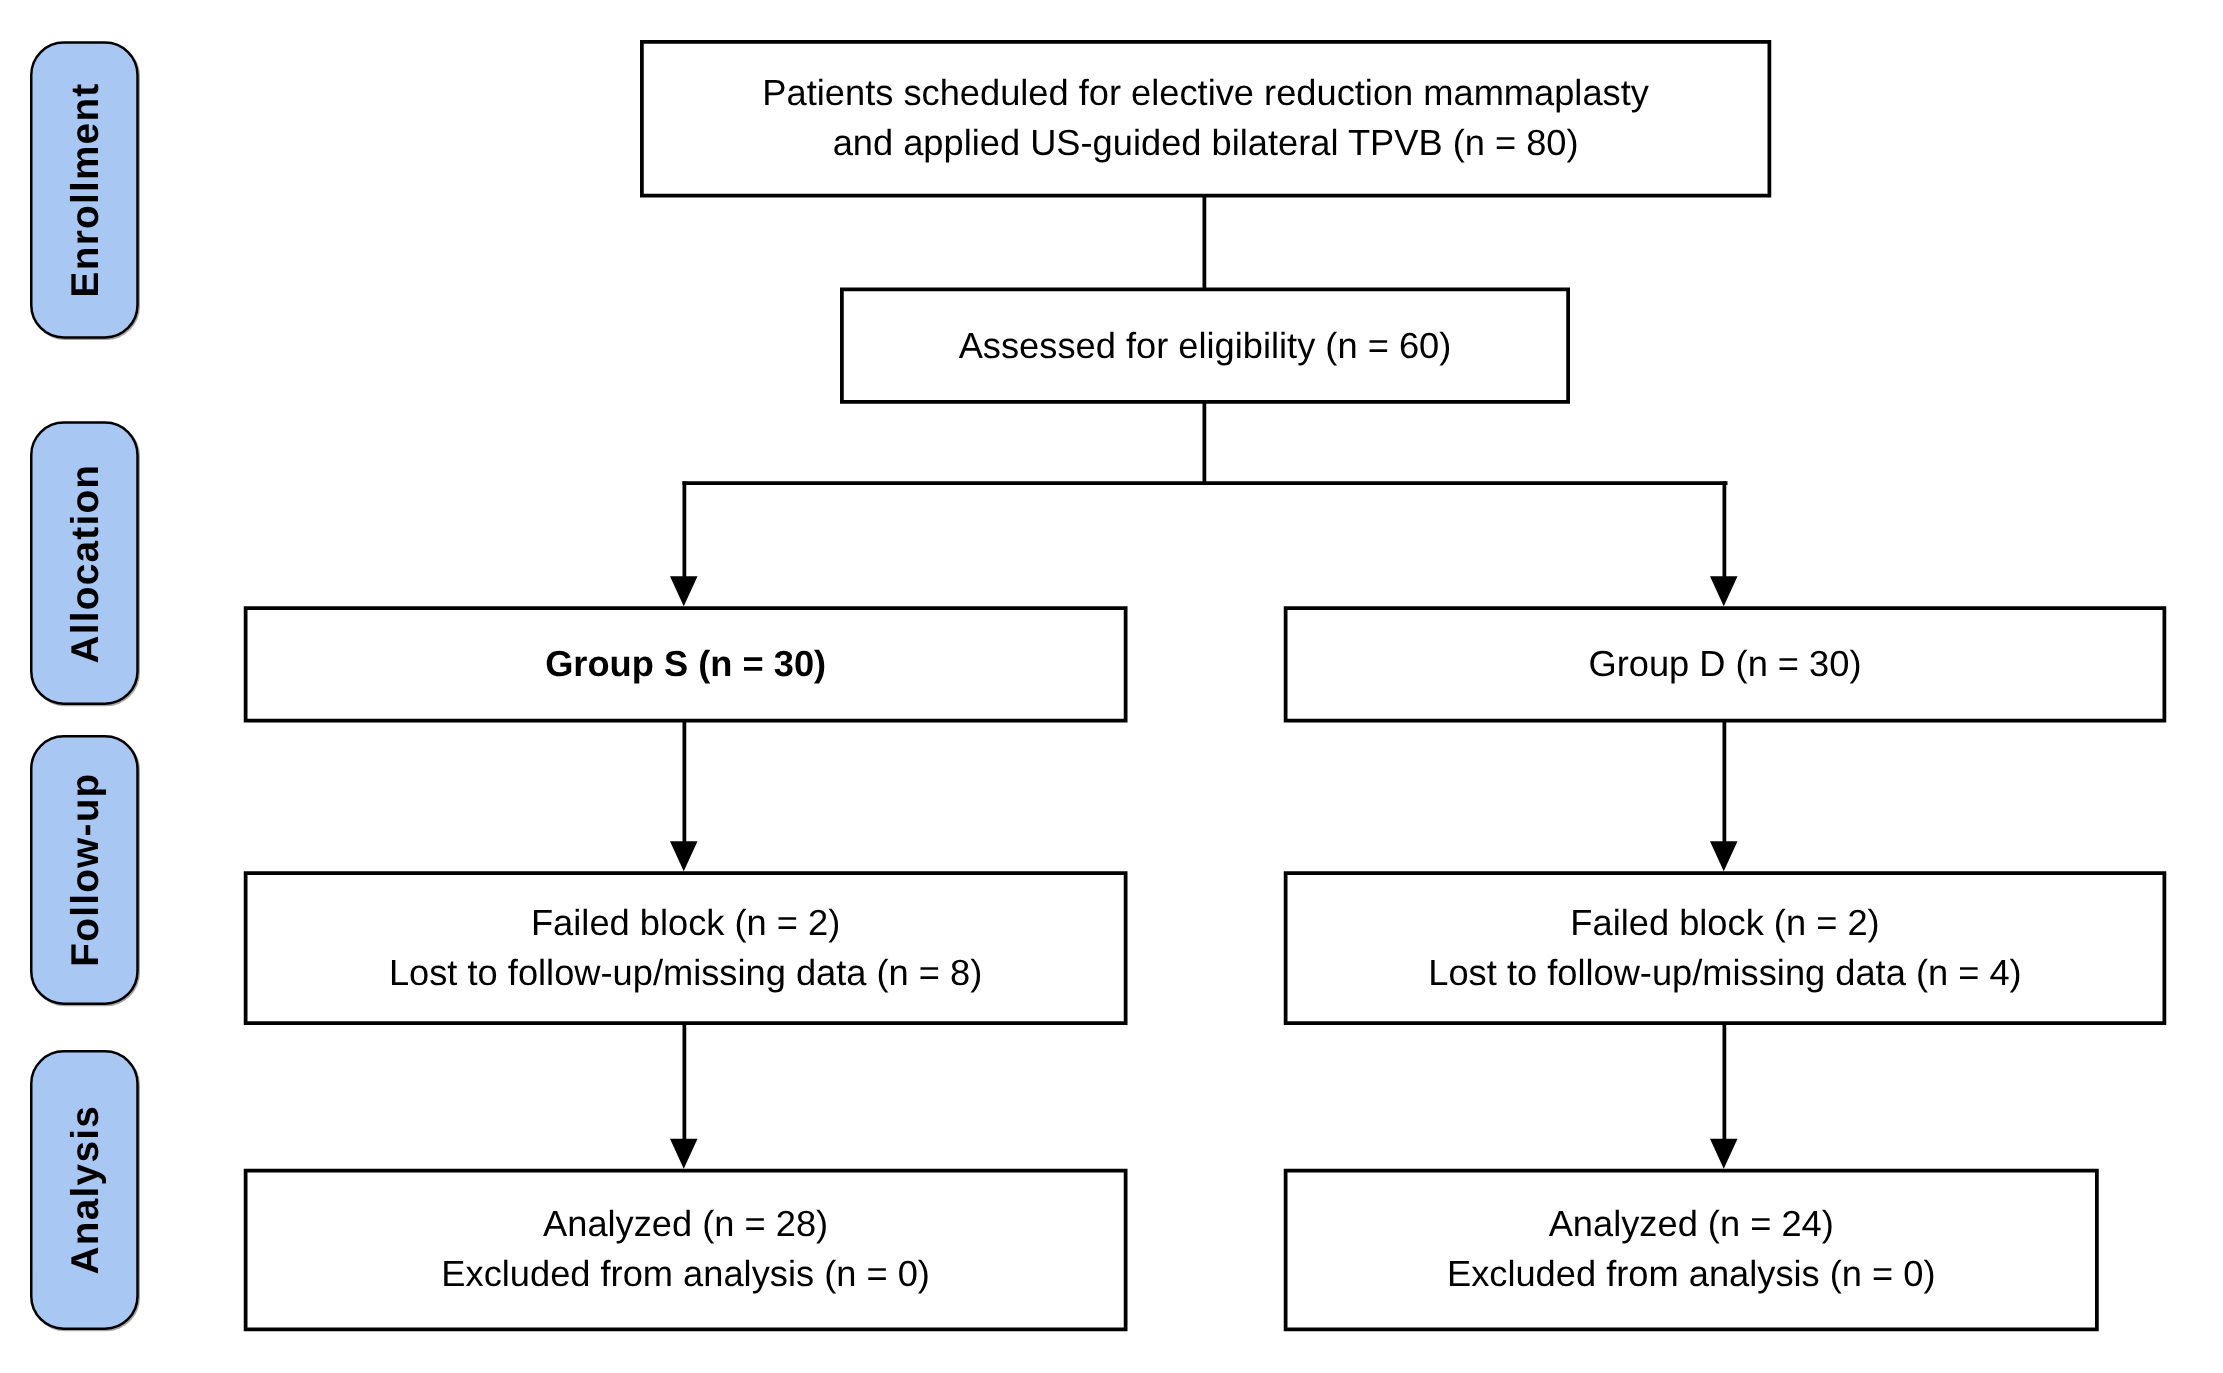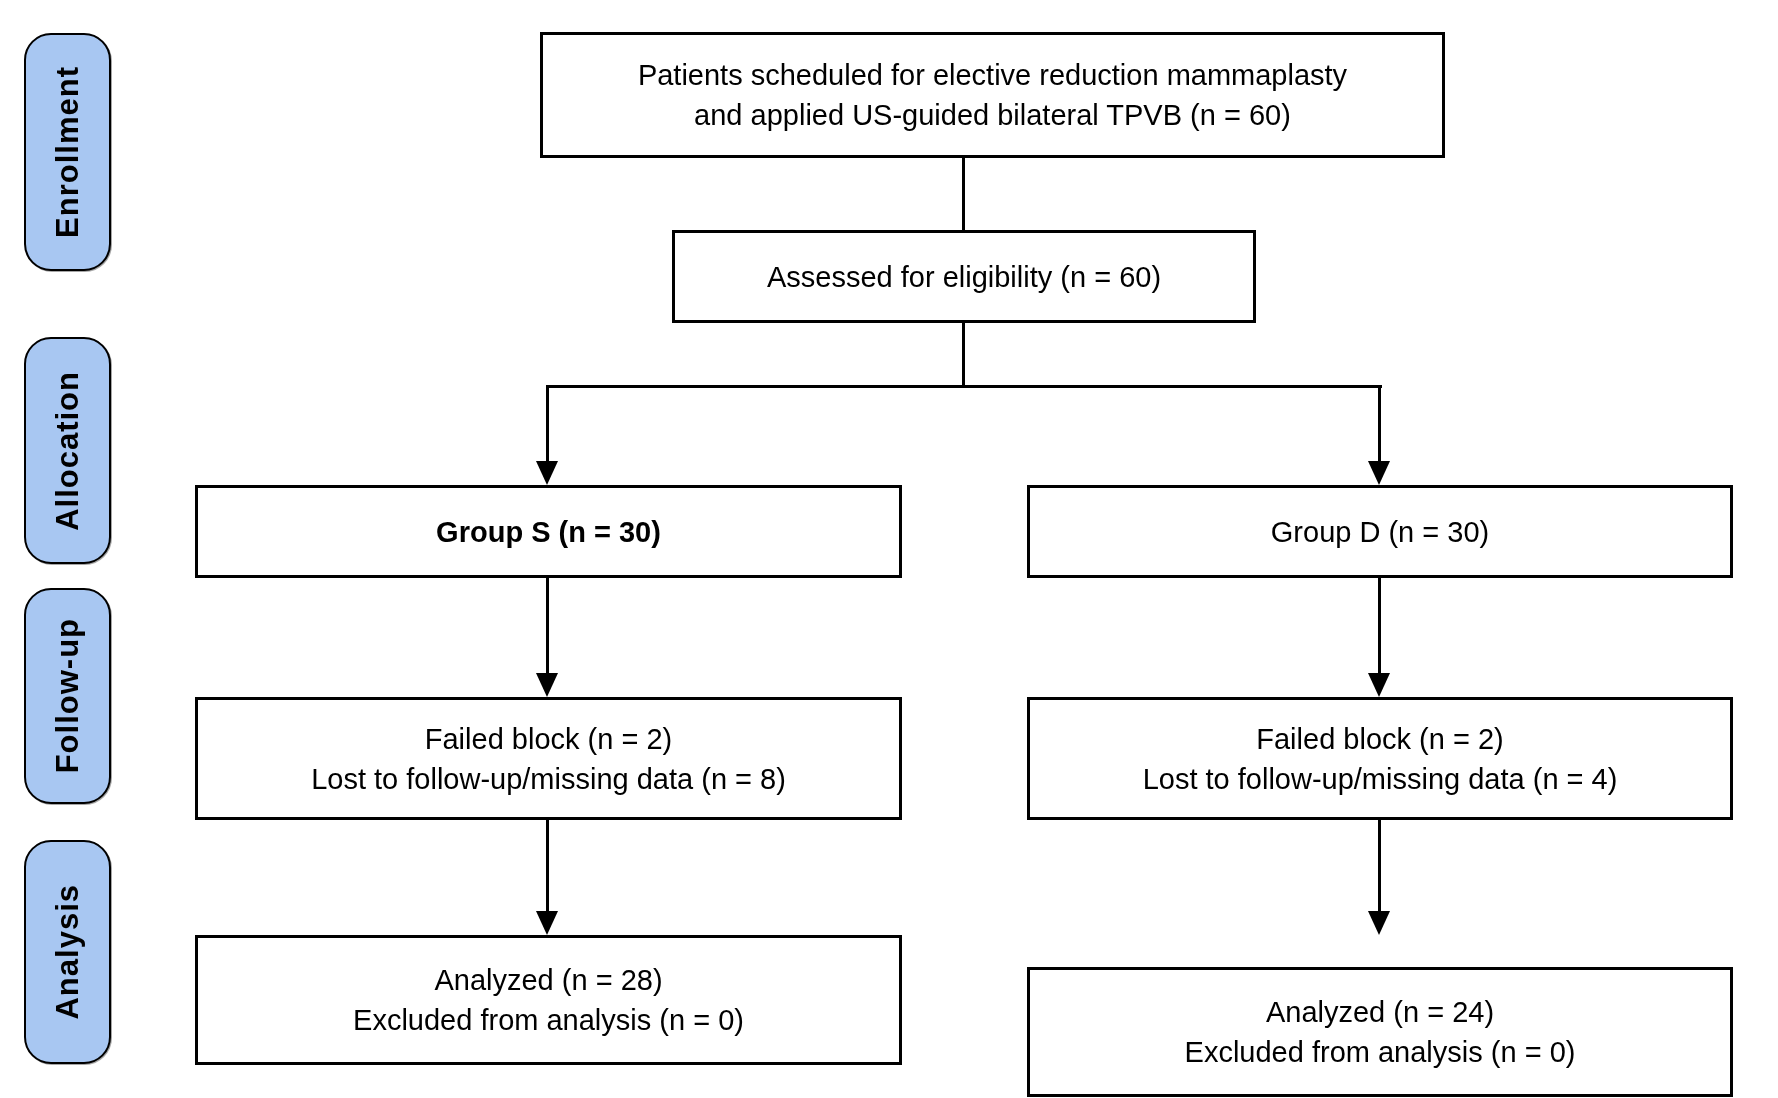--- a/index.html
+++ b/index.html
@@ -50,28 +50,28 @@
     border: 3px solid #000000;
     display: flex;
     flex-direction: column;
     align-items: center;
     justify-content: center;
     text-align: center;
     font-size: 29px;
     line-height: 40px;
     box-sizing: border-box;
   }
-  .box-top       { left: 512px;  top: 32px;  width: 905px; height: 126px; margin-left: 28px; }
+  .box-top       { left: 512px;  top: 32px;  width: 905px; height: 126px; }
   .box-assessed  { left: 672px;  top: 230px; width: 584px; height: 93px; align-items: center;  }
   .box-group-s   { left: 195px;  top: 485px; width: 707px; height: 93px; font-weight: bold;  }
   .box-group-d   { left: 1027px; top: 485px; width: 706px; height: 93px; text-align: center;  }
   .box-follow-s  { left: 195px;  top: 697px; width: 707px; height: 123px; }
   .box-follow-d  { left: 1027px; top: 697px; width: 706px; height: 123px; }
   .box-analys-s  { left: 195px;  top: 935px; width: 707px; height: 130px; justify-content: center; }
-  .box-analys-d  { left: 1027px; top: 935px; width: 706px; height: 130px; margin-top: 32px; }
+  .box-analys-d  { left: 1027px; top: 935px; width: 652px; height: 130px; }
   .flow-box .line { display: block; }
 
   
   .vline {
     position: absolute;
     width: 3px;
     background: #000000;
   }
   .hline {
     position: absolute;
@@ -100,21 +100,21 @@
   </div>
   <div class="stage-pill pill-followup">
     <span class="stage-label">Follow-up</span>
   </div>
   <div class="stage-pill pill-analysis">
     <span class="stage-label">Analysis</span>
   </div>
 
   <div class="flow-box box-top">
     <span class="line">Patients scheduled for elective reduction mammaplasty</span>
-    <span class="line">and applied US-guided bilateral TPVB (n = 60)</span>
+    <span class="line">and applied US-guided bilateral TPVB (n = 80)</span>
   </div>
 
   <div class="flow-box box-assessed">
     <span class="line">Assessed for eligibility (n = 60)</span>
   </div>
 
   <div class="flow-box box-group-s">
     <span class="line">Group S (n = 30)</span>
   </div>
 

